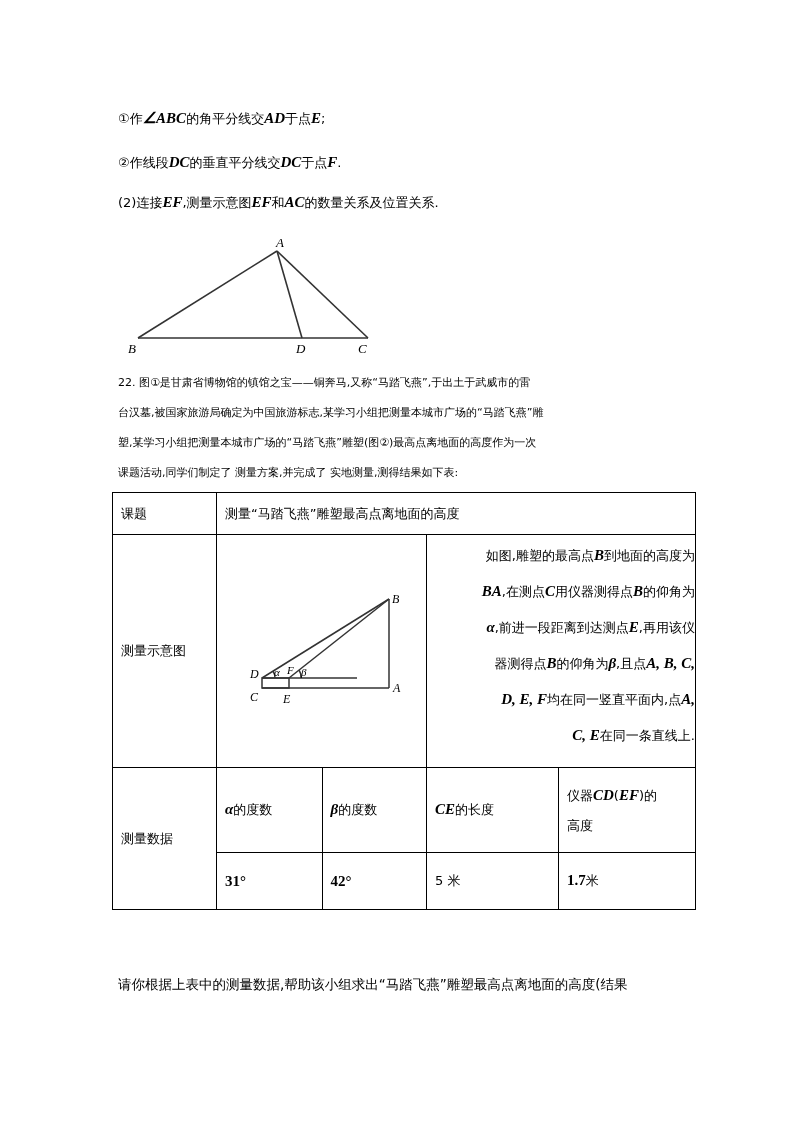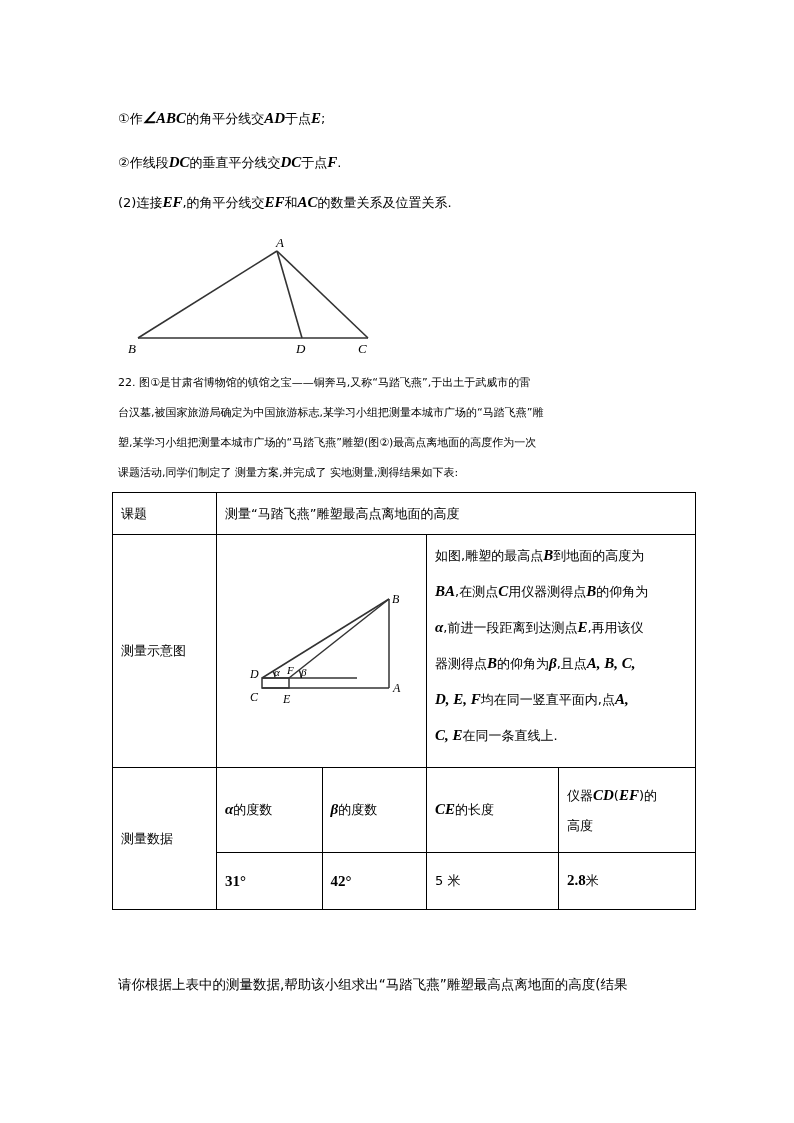--- a/index.html
+++ b/index.html
@@ -20,21 +20,21 @@
 
 <div class="line" style="top:108px;">
   <span>①作</span><span class="m">∠ABC</span><span>的角平分线交</span><span class="m">AD</span><span>于点</span><span class="m">E</span><span>;</span>
 </div>
 
 <div class="line" style="top:152px;">
   <span>②作线段</span><span class="m">DC</span><span>的垂直平分线交</span><span class="m">DC</span><span>于点</span><span class="m">F</span><span>.</span>
 </div>
 
 <div class="line" style="top:192px;">
-  <span>(2)连接</span><span class="m">EF</span><span>,的角平分线交</span><span class="m">EF</span><span>和</span><span class="m">AC</span><span>的数量关系及位置关系.</span>
+  <span>(2)连接</span><span class="m">EF</span><span>,测量示意图</span><span class="m">EF</span><span>和</span><span class="m">AC</span><span>的数量关系及位置关系.</span>
 </div>
 
 <svg style="position:absolute;left:110px;top:235px;" width="280" height="125">
   <g stroke="#333" stroke-width="1.6" fill="none">
     <line x1="167" y1="16" x2="28" y2="103"></line>
     <line x1="167" y1="16" x2="258" y2="103"></line>
     <line x1="28" y1="103" x2="258" y2="103"></line>
     <line x1="167" y1="16" x2="192" y2="103"></line>
   </g>
   <text x="166" y="12" font-size="13">A</text>
@@ -80,21 +80,21 @@
         <text x="175" y="68" font-size="12">B</text>
         <text x="176" y="157" font-size="12">A</text>
         <text x="33" y="143" font-size="12">D</text>
         <text x="33" y="166" font-size="12">C</text>
         <text x="66" y="168" font-size="12">E</text>
         <text x="70" y="139" font-size="11">F</text>
         <text x="57" y="141" font-size="11">α</text>
         <text x="84" y="141" font-size="11">β</text>
       </svg>
     </td>
-    <td colspan="2" class="desc" style="vertical-align:top;padding-top:2px;">
+    <td colspan="2" class="desc" style="vertical-align:top;padding-top:2px;text-align:right;">
       <div><span>如图,雕塑的最高点</span><span class="m">B</span><span>到地面的高度为</span></div>
       <div><span class="m">BA</span><span>,在测点</span><span class="m">C</span><span>用仪器测得点</span><span class="m">B</span><span>的仰角为</span></div>
       <div><span class="m">α</span><span>,前进一段距离到达测点</span><span class="m">E</span><span>,再用该仪</span></div>
       <div><span>器测得点</span><span class="m">B</span><span>的仰角为</span><span class="m">β</span><span>,且点</span><span class="m">A, B, C,</span></div>
       <div><span class="m">D, E, F</span><span>均在同一竖直平面内,点</span><span class="m">A,</span></div>
       <div><span class="m">C, E</span><span>在同一条直线上.</span></div>
     </td>
   </tr>
   <tr style="height:85px;">
     <td rowspan="2">测量数据</td>
@@ -103,18 +103,18 @@
     <td><span class="m">CE</span><span>的长度</span></td>
     <td style="line-height:30px;">
       <div><span>仪器</span><span class="m">CD</span><span>(</span><span class="m">EF</span><span>)的</span></div>
       <div>高度</div>
     </td>
   </tr>
   <tr style="height:57px;">
     <td><span class="mn">31°</span></td>
     <td><span class="mn">42°</span></td>
     <td><span>5</span> <span>米</span></td>
-    <td><span class="mn">2.8</span><span>米</span></td>
+    <td><span class="mn">1.7</span><span>米</span></td>
   </tr>
 </tbody>
   </table>
 
 <div class="line" style="top:974px;font-size:13.5px;">请你根据上表中的测量数据,帮助该小组求出“马踏飞燕”雕塑最高点离地面的高度(结果</div>
 
 </body></html>

